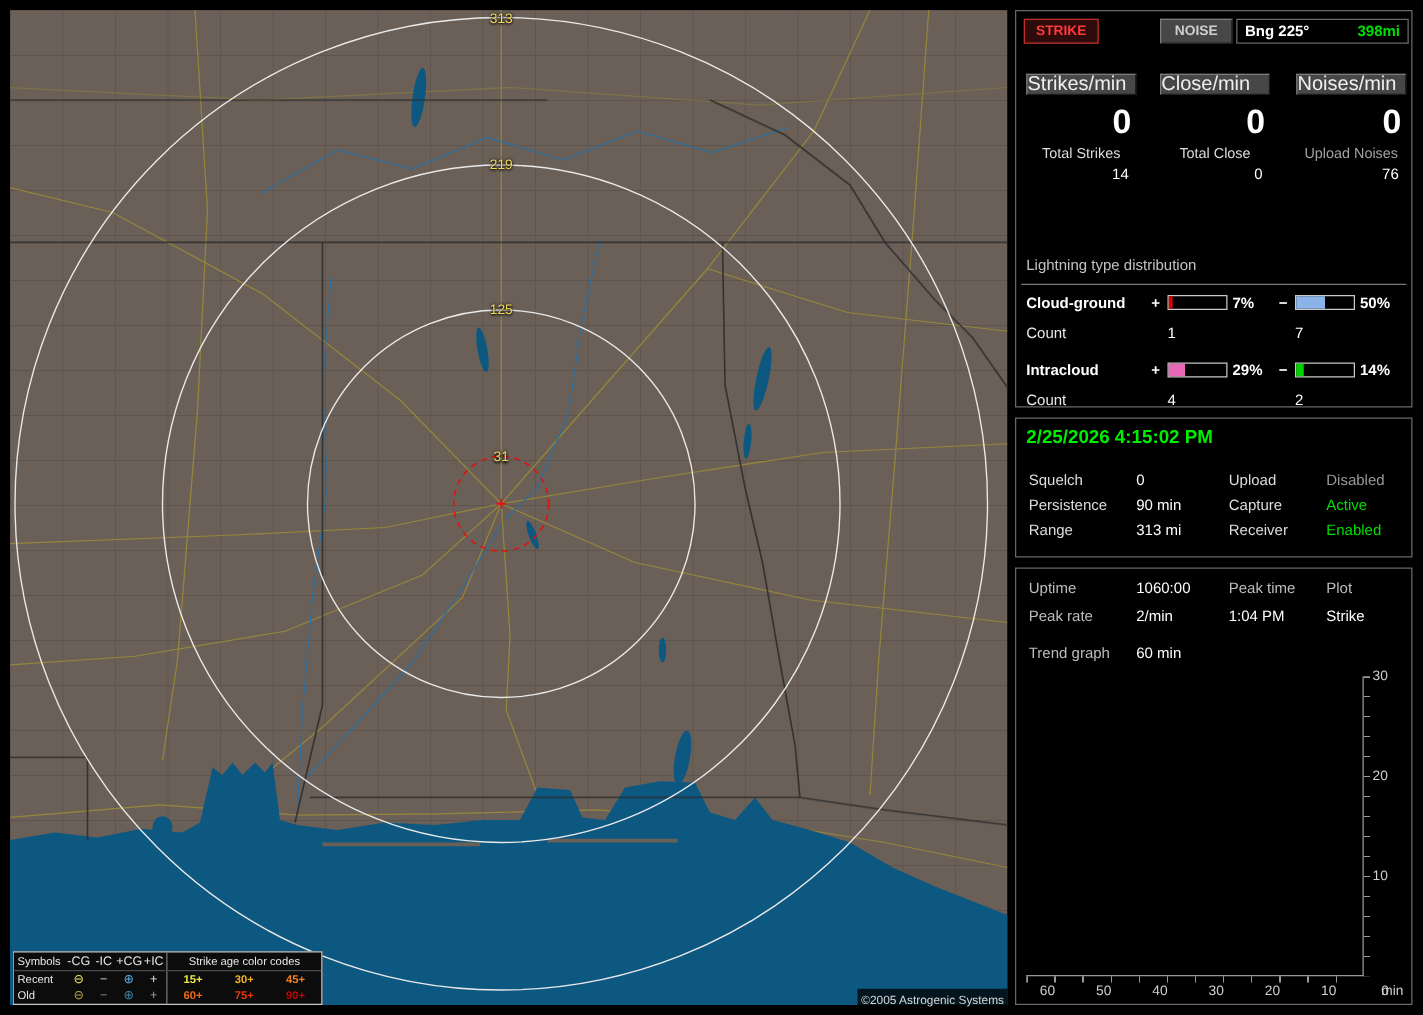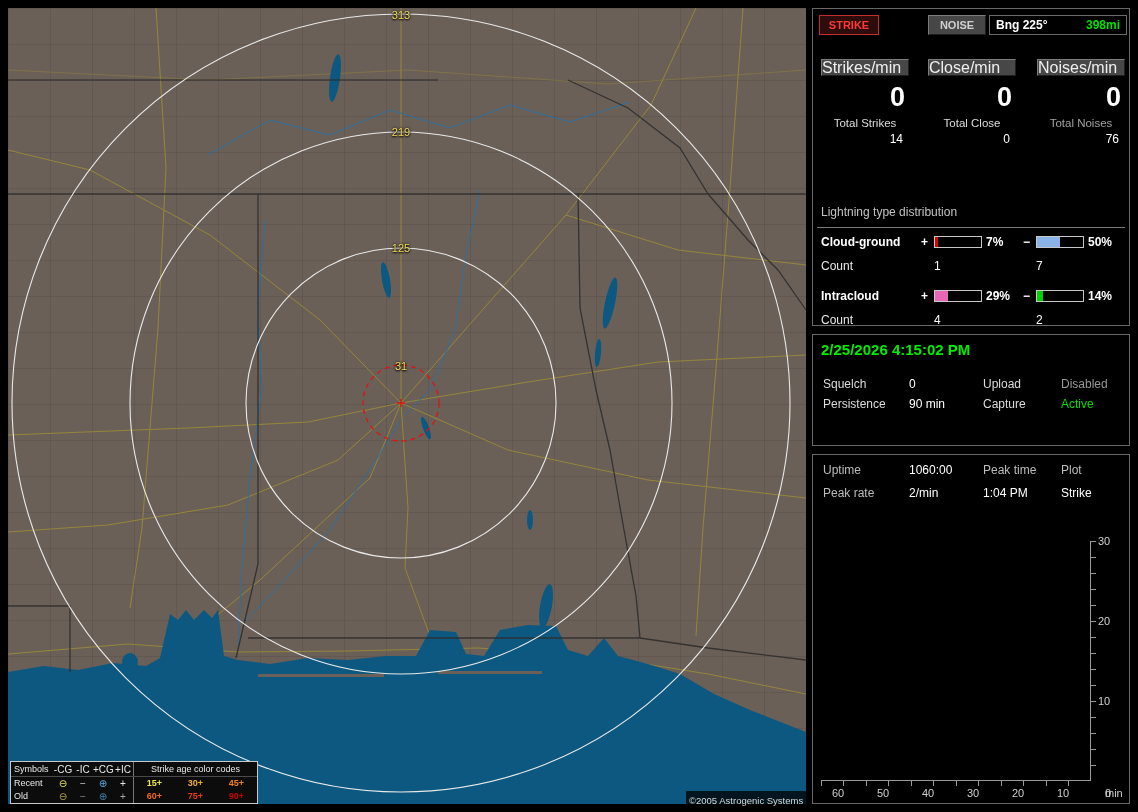--- a/index.html
+++ b/index.html
@@ -227,21 +227,21 @@
       </div>
       <div class="rate-col" style="left:113px">
         <div class="rate-btn">Close/min</div>
         <div class="big-zero">0</div>
         <div class="total-label">Total Close</div>
         <div class="total-value">0</div>
       </div>
       <div class="rate-col" style="left:222px">
         <div class="rate-btn">Noises/min</div>
         <div class="big-zero">0</div>
-        <div class="total-label dim">Total Noises</div>
+        <div class="total-label dim">Upload Noises</div>
         <div class="total-value">76</div>
       </div>
 
       <div class="dist-title">Lightning type distribution</div>
       <div class="dist-line"></div>
 
       <div class="dist-row" style="top:226px">
         <span class="d-label">Cloud-ground</span>
         <span class="d-sign" style="left:108px">+</span>
         <span class="d-bar" style="left:121px">
@@ -287,34 +287,44 @@
         <span class="st-v" style="left:96px">0</span>
         <span class="st-l" style="left:170px">Upload</span>
         <span class="st-v" style="left: 248px; color: rgb(152, 152, 152);">Disabled</span>
       </div>
       <div class="st-row" style="top:62px">
         <span class="st-l" style="left:10px">Persistence</span>
         <span class="st-v" style="left:96px">90 min</span>
         <span class="st-l" style="left:170px">Capture</span>
         <span class="st-v" style="left: 248px; color: rgb(0, 221, 0);">Active</span>
       </div>
+      <div class="st-row" style="top:82px">
+        <span class="st-l" style="left:10px">Range</span>
+        <span class="st-v" style="left:96px">313 mi</span>
+        <span class="st-l" style="left:170px">Receiver</span>
+        <span class="st-v" style="left: 248px; color: rgb(0, 221, 0);">Enabled</span>
+      </div>
     </div>
 
     <div class="pbox box3">
       <div class="st-row" style="top:8px">
         <span class="st-l3" style="left:10px">Uptime</span>
         <span class="st-v" style="left:96px">1060:00</span>
         <span class="st-l3" style="left:170px">Peak time</span>
         <span class="st-l3" style="left:248px">Plot</span>
       </div>
       <div class="st-row" style="top:31px">
         <span class="st-l3" style="left:10px">Peak rate</span>
         <span class="st-v" style="left:96px">2/min</span>
         <span class="st-v" style="left:170px">1:04 PM</span>
         <span class="st-v" style="left:248px">Strike</span>
+      </div>
+      <div class="st-row" style="top:60px">
+        <span class="st-l3" style="left:10px">Trend graph</span>
+        <span class="st-v" style="left:96px">60 min</span>
       </div>
 
       <div class="tgraph">
         <div class="y-ticks"></div>
         <div class="x-ticks"></div>
         <span class="ylab" style="top:-6px">30</span>
         <span class="ylab" style="top:74px">20</span>
         <span class="ylab" style="top:154px">10</span>
         <span class="xlab" style="left:-12px">60</span>
         <span class="xlab" style="left:33px">50</span>

